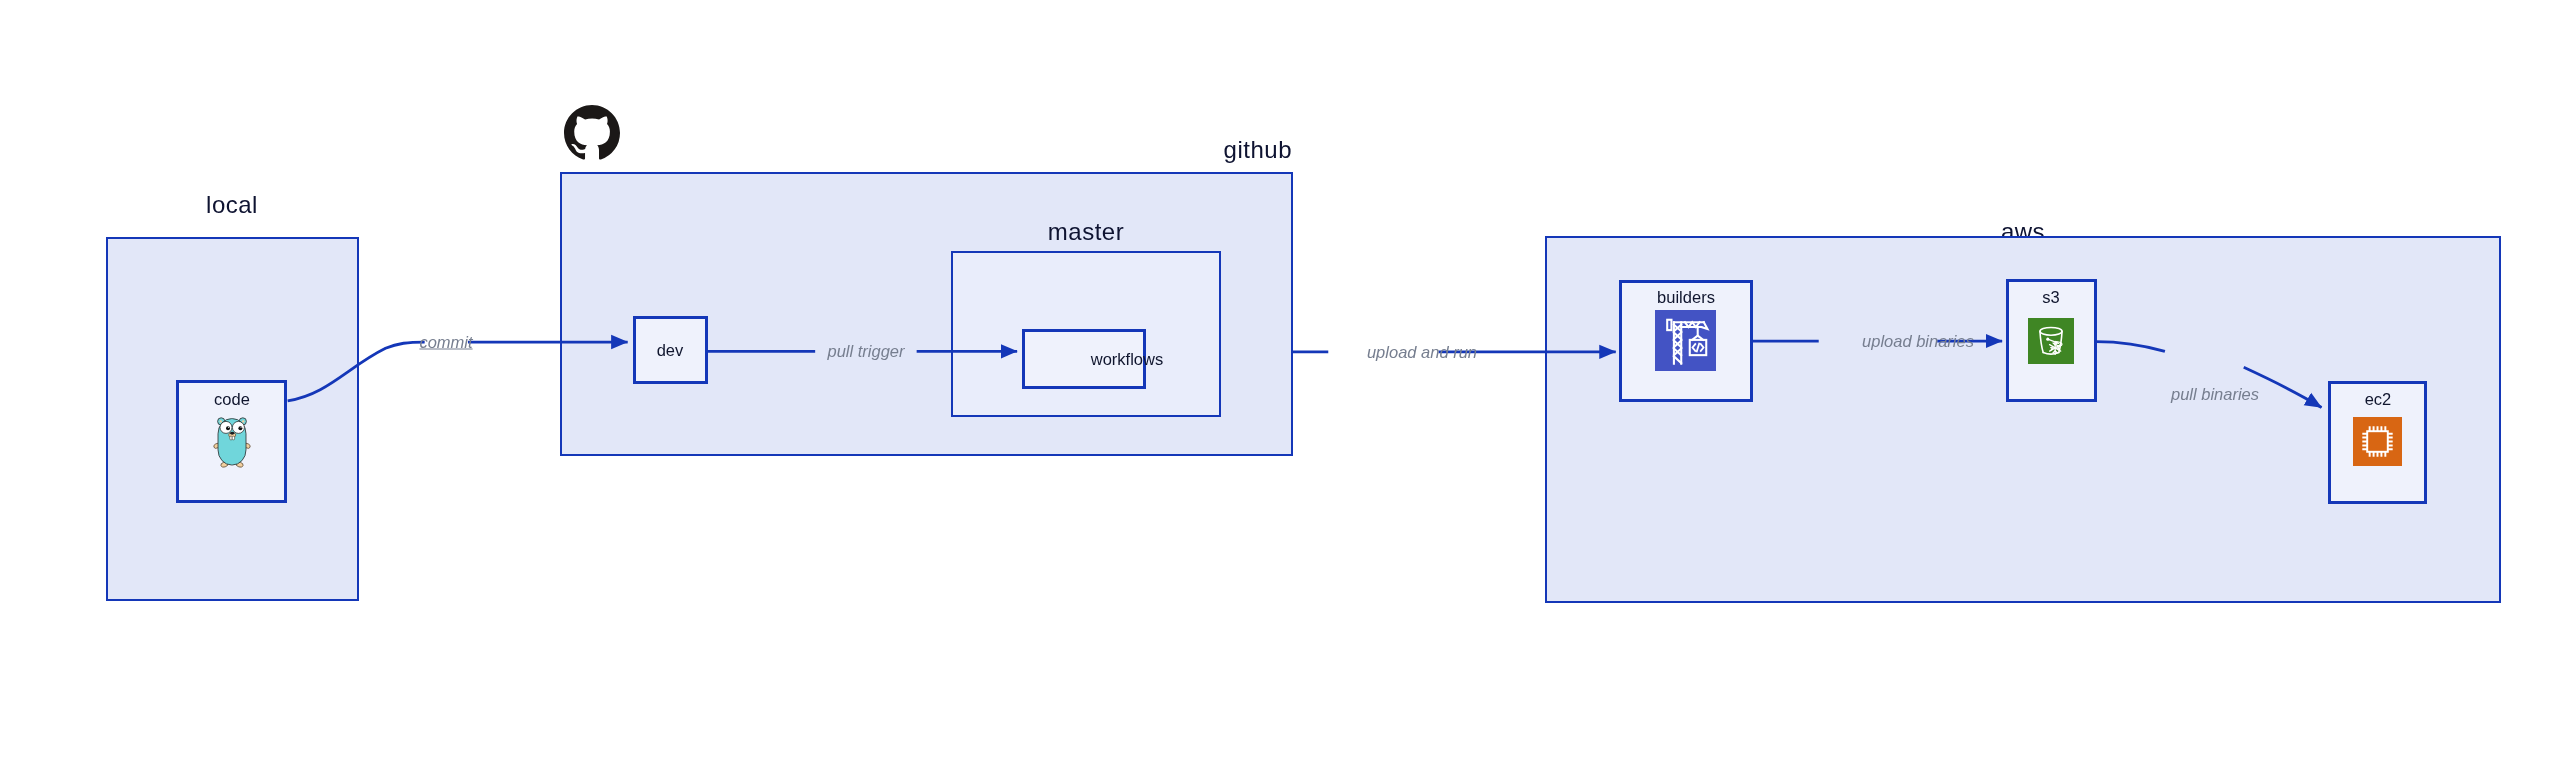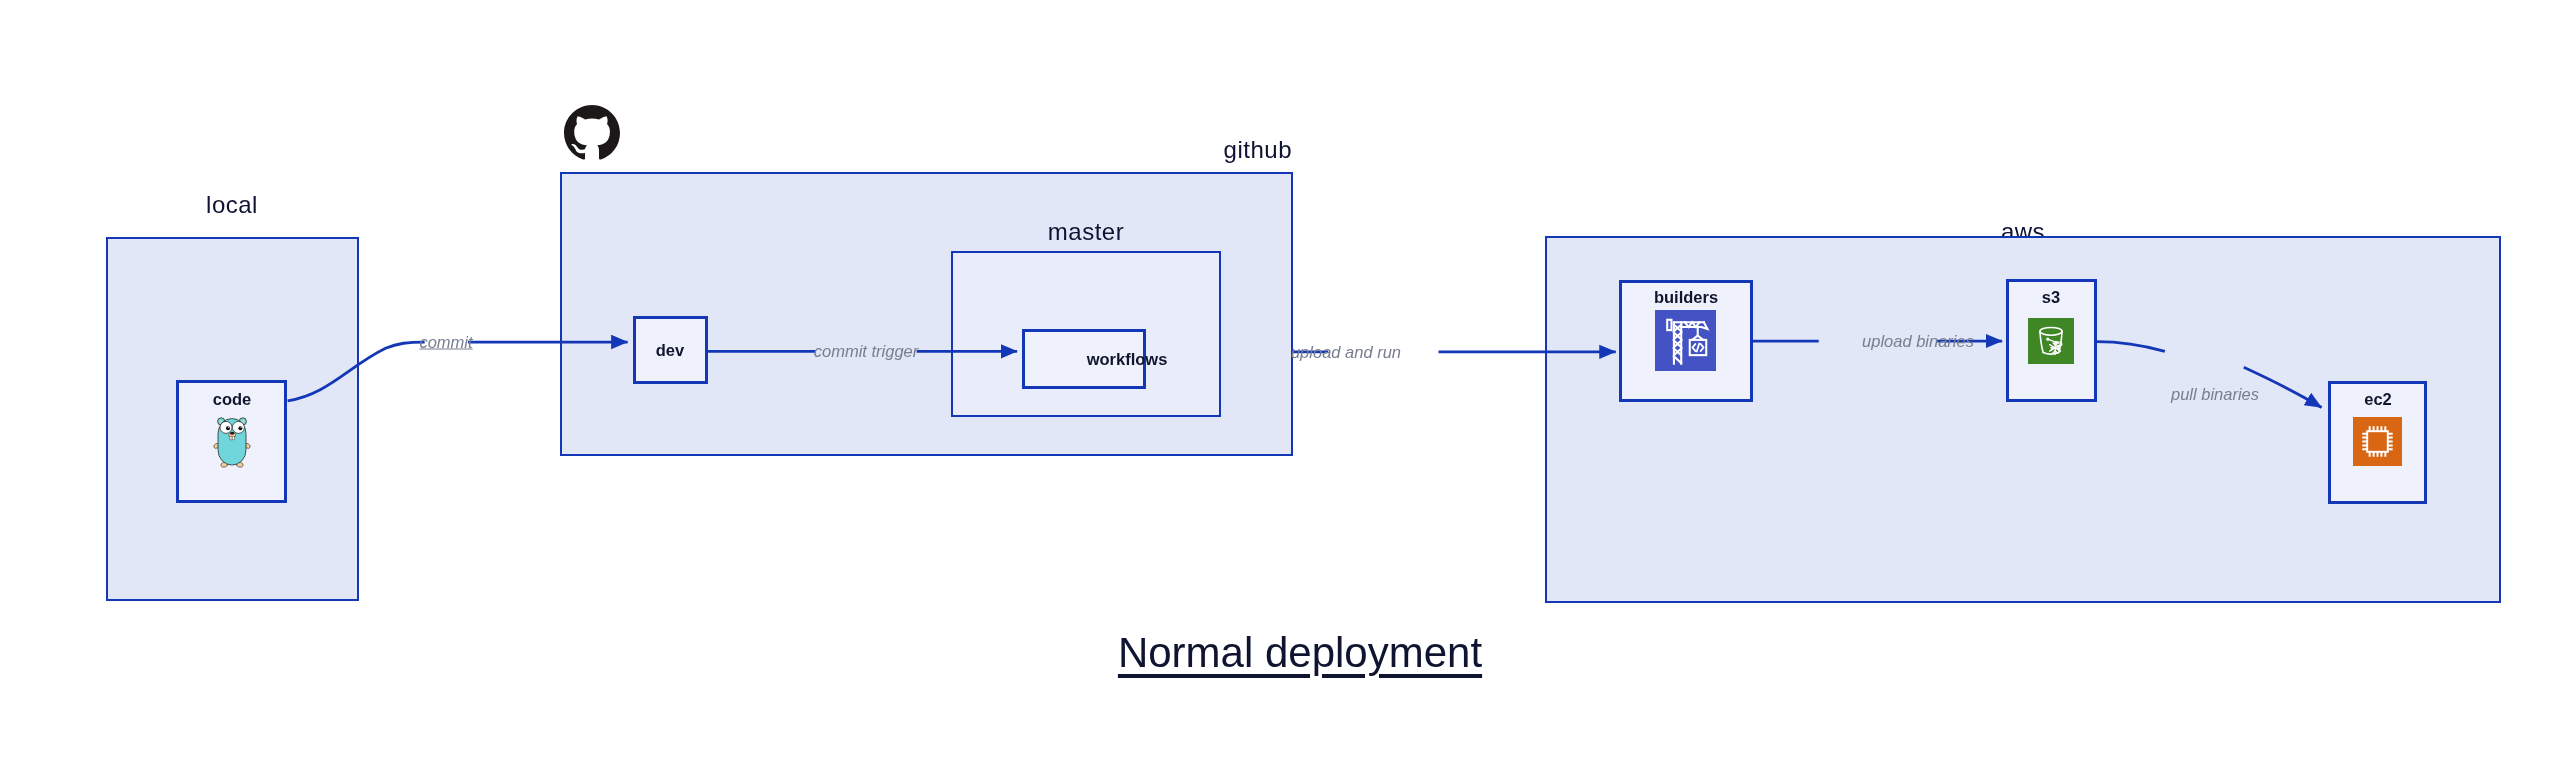--- a/index.html
+++ b/index.html
@@ -42,21 +42,21 @@
   .node {
     position: absolute;
     background: #eff2fc;
     border: 3.1px solid #1437b8;
     box-sizing: border-box;
   }
   .node-label {
     position: absolute;
     color: #10162e;
     font-size: 16.5px;
-    font-weight: bold;
+    font-weight: normal;
     white-space: nowrap;
     transform: translate(-50%, -50%);
   }
   #node-code      { left: 176px;  top: 380px; width: 111px; height: 123px; }
   #node-dev       { left: 633px; top: 316px; width: 75px; height: 68px; }
   #node-workflows { left: 1022px; top: 329px; width: 124px; height: 60px; }
   #node-builders  { left: 1619px; top: 280px; width: 134px; height: 122px; }
   #node-s3        { left: 2006px; top: 279px; width: 91px; height: 123px; }
   #node-ec2       { left: 2328px; top: 381px; width: 99px; height: 123px; }
 
@@ -80,21 +80,21 @@
   .edge-label {
     position: absolute;
     color: #767e8f;
     font-size: 16.5px;
     font-style: italic;
     white-space: nowrap;
     transform: translate(-50%, -50%);
   }
   #elabel-commit          { left: 446px;  top: 342px; text-decoration: underline; }
   #elabel-merge-trigger   { left: 866px; top: 351px; }
-  #elabel-upload-and-run  { left: 1346px; top: 352px; }
+  #elabel-upload-and-run  { left: 1422px; top: 352px; }
   #elabel-upload-binaries { left: 1918px; top: 341px; }
   #elabel-pull-binaries   { left: 2215px; top: 364px; margin-top: 30px; }
 
   
   #diagram-title {
     position: absolute;
     left: 1300px;
     top: 653px;
     transform: translate(-50%, -50%);
     color: #0f1430;
@@ -236,21 +236,20 @@
         <path d="M 3760 662 H 3886" marker-end="url(#arrow)"></path>
       </g>
       <g>
         <path d="M 4068 663 C 4122 663 4160 670 4202 682"></path>
         <path d="M 4355 713 C 4418 742 4458 762 4506 791" marker-end="url(#arrow)"></path>
       </g>
     </g>
   </svg>
 
   <div class="edge-label" id="elabel-commit">commit</div>
-  <div class="edge-label" id="elabel-merge-trigger">commit trigger</div>
+  <div class="edge-label" id="elabel-merge-trigger">pull trigger</div>
   <div class="edge-label" id="elabel-upload-and-run">upload and run</div>
   <div class="edge-label" id="elabel-upload-binaries">upload binaries</div>
   <div class="edge-label" id="elabel-pull-binaries">pull binaries</div>
 
-  <div id="diagram-title">Normal deployment</div>
 
 </div>
 
 
 </body></html>

